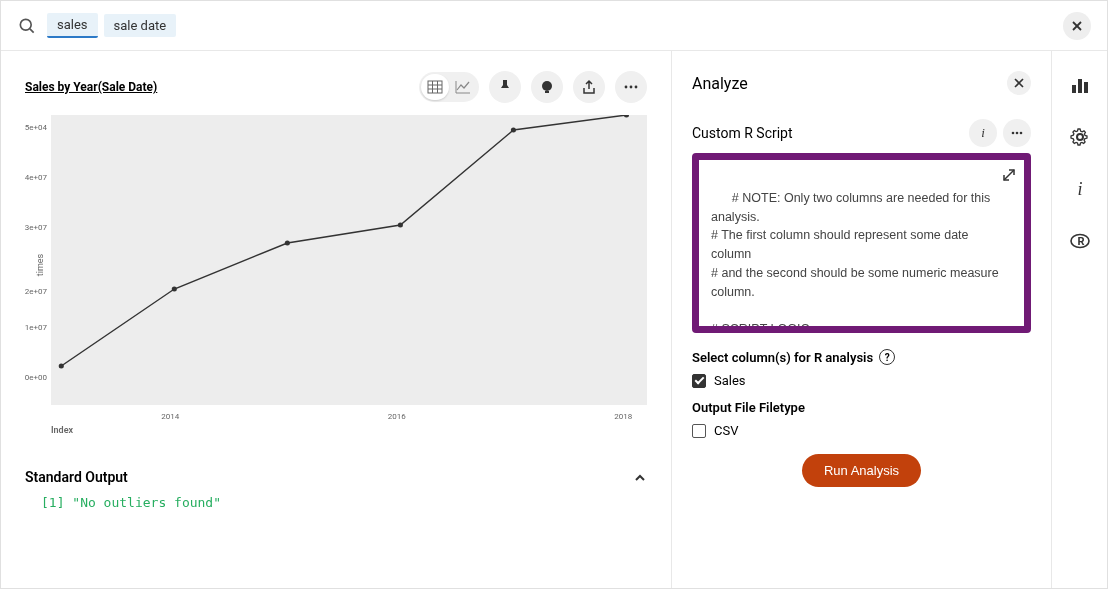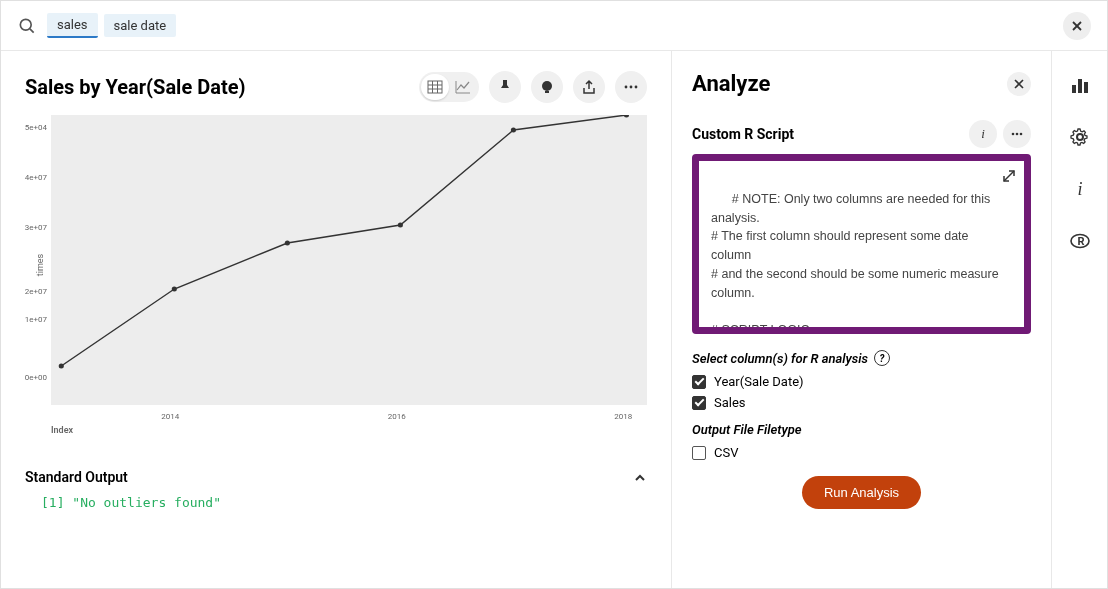--- a/index.html
+++ b/index.html
@@ -10,51 +10,51 @@
   .search-chip { background: #e8f2f9; color: #333; padding: 4px 10px; margin-right: 6px; font-size: 13px; border-radius: 2px; }
   .search-chip.active { border-bottom: 2px solid #2d7ac7; }
   .clear-btn { position: absolute; right: 16px; width: 28px; height: 28px; border-radius: 50%; background: #eee; display: flex; align-items: center; justify-content: center; cursor: pointer; }
 
   .main { display: flex; height: 539px; }
   .left-panel { flex: 1; padding: 20px 24px; overflow: hidden; }
   .right-panel { width: 380px; border-left: 1px solid #e8e8e8; padding: 20px; position: relative; }
   .side-rail { width: 56px; border-left: 1px solid #e8e8e8; display: flex; flex-direction: column; align-items: center; padding-top: 18px; gap: 20px; }
 
   .chart-header { display: flex; align-items: center; margin-bottom: 12px; }
-  .chart-title { font-size: 20px; font-weight: 700; flex: 1; }
+  .chart-title { font-size: 12px; font-weight: 700; flex: 1; text-decoration: underline; }
   .chart-toolbar { display: flex; align-items: center; gap: 4px; }
   .toggle-group { display: flex; background: #f0f0f0; border-radius: 16px; padding: 2px; }
   .toggle-btn { width: 28px; height: 26px; display: flex; align-items: center; justify-content: center; border-radius: 14px; cursor: pointer; }
   .toggle-btn.active { background: #fff; box-shadow: 0 1px 2px rgba(0,0,0,0.15); }
   .round-btn { width: 32px; height: 32px; border-radius: 50%; background: #f0f0f0; display: flex; align-items: center; justify-content: center; cursor: pointer; margin-left: 6px; }
   .round-btn svg, .toggle-btn svg { width: 16px; height: 16px; }
 
   .chart-area { background: #ededed; height: 290px; position: relative; margin-left: 26px; }
   .y-axis-label { position: absolute; left: -22px; top: 50%; transform: rotate(-90deg); font-size: 9px; color: #666; }
   .y-tick { position: absolute; left: -30px; font-size: 8px; color: #666; width: 26px; text-align: right; }
   .x-tick { position: absolute; bottom: -16px; font-size: 8px; color: #666; transform: translateX(-50%); }
   .x-axis-label { text-align: left; font-size: 9px; color: #666; margin-top: 20px; margin-left: 26px; font-weight: 600; }
 
   .output-section { margin-top: 34px; }
   .output-header { display: flex; align-items: flex-end; cursor: pointer; }
   .output-title { font-size: 14px; font-weight: 600; flex: 1; }
   .output-body { color: #27ae60; font-size: 13px; margin-top: 10px; padding-left: 16px; font-family: monospace; }
 
   .panel-header { display: flex; align-items: center; margin-bottom: 24px; }
-  .panel-title { font-size: 22px; font-weight: 700; flex: 1; }
+  .panel-title { font-size: 16px; font-weight: 400; flex: 1; }
   .close-btn { width: 24px; height: 24px; border-radius: 50%; background: #f0f0f0; display: flex; align-items: center; justify-content: center; cursor: pointer; font-size: 14px; }
 
   .section-row { display: flex; align-items: center; margin-bottom: 6px; }
-  .section-label { font-size: 14px; font-weight: 700; flex: 1; }
+  .section-label { font-size: 14px; font-weight: 400; flex: 1; }
   .icon-btn-sm { width: 28px; height: 28px; border-radius: 50%; background: #f0f0f0; display: flex; align-items: center; justify-content: center; cursor: pointer; margin-left: 6px; }
 
   .code-box { border: 7px solid #701a75; border-radius: 4px; padding: 10px 12px; font-size: 12.5px; line-height: 1.5; color: #444; height: 180px; overflow-y: auto; position: relative; white-space: pre-wrap; font-family: -apple-system, sans-serif; margin-bottom: 16px; }
   .expand-icon { position: absolute; top: 8px; right: 8px; cursor: pointer; }
 
-  .sub-label { font-size: 13px; font-weight: 600; margin-bottom: 8px; display: flex; align-items: center; font-style: italic; }
+  .sub-label { font-size: 13px; font-weight: 600; margin-bottom: 8px; display: flex; align-items: center; }
   .help-icon { width: 16px; height: 16px; margin-left: 6px; border: 1.5px solid #333; border-radius: 50%; display: inline-flex; align-items: center; justify-content: center; font-size: 10px; font-weight: 700; }
 
   .checkbox-row { display: flex; align-items: center; margin-bottom: 6px; font-size: 13px; }
   .chk { width: 14px; height: 14px; border: 1.5px solid #555; border-radius: 2px; margin-right: 8px; display: inline-flex; align-items: center; justify-content: center; }
   .chk.checked { background: #333; border-color: #333; }
   .chk.checked::after { content: ""; width: 3px; height: 7px; border: solid #fff; border-width: 0 2px 2px 0; transform: rotate(45deg); margin-top: -2px; }
 
   .run-btn { background: #c2410c; color: #fff; border: none; padding: 9px 22px; border-radius: 18px; font-size: 13px; font-weight: 500; cursor: pointer; display: block; margin: 16px auto 0; }
 
   .rail-btn { width: 32px; height: 32px; display: flex; align-items: center; justify-content: center; cursor: pointer; color: #333; }
@@ -127,21 +127,21 @@
         </div>
       </div>
     </div>
 
     <div class="chart-area">
       <span class="y-axis-label">times</span>
       <span class="y-tick" style="top:8px">5e+04</span>
       <span class="y-tick" style="top:58px">4e+07</span>
       <span class="y-tick" style="top:108px">3e+07</span>
       <span class="y-tick" style="top:172px">2e+07</span>
-      <span class="y-tick" style="top:200px">1e+07</span>
+      <span class="y-tick" style="top:208px">1e+07</span>
       <span class="y-tick" style="top:258px">0e+00</span>
       <span class="x-tick" style="left:20%">2014</span>
       <span class="x-tick" style="left:58%">2016</span>
       <span class="x-tick" style="left:96%">2018</span>
       <svg width="100%" height="100%" viewBox="0 0 580 290" preserveAspectRatio="none">
         <polyline points="10,251 120,174 230,128 340,110 450,15 560,0" fill="none" stroke="#333" stroke-width="1.4"></polyline>
         <circle cx="10" cy="251" r="2.5" fill="#333"></circle>
           <circle cx="120" cy="174" r="2.5" fill="#333"></circle>
           <circle cx="230" cy="128" r="2.5" fill="#333"></circle>
           <circle cx="340" cy="110" r="2.5" fill="#333"></circle>
@@ -206,24 +206,20 @@
           <polyline points="2,7 2,12 7,12" fill="none" stroke="#333" stroke-width="1.5"></polyline>
         </svg>
     </div>
 
     <div class="sub-label">
       <span>Select column(s) for R analysis</span>
       <span class="help-icon">?</span>
     </div>
     <div class="checkbox-row">
       <span class="chk checked"></span>
-      <span>Year(Sale Date)</span>
-    </div>
-    <div class="checkbox-row">
-      <span class="chk checked"></span>
       <span>Sales</span>
     </div>
 
     <div class="sub-label" style="margin-top:12px">Output File Filetype</div>
     <div class="checkbox-row">
       <span class="chk"></span>
       <span>CSV</span>
     </div>
 
     <button class="run-btn">Run Analysis</button>

